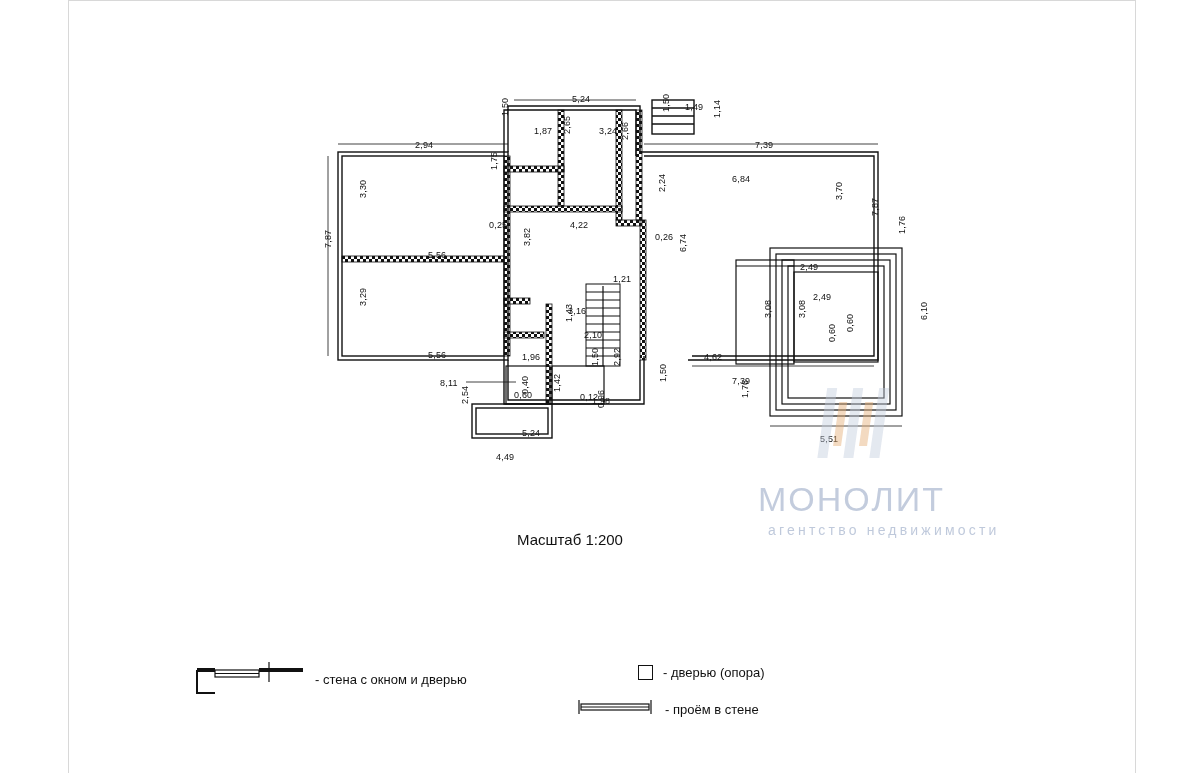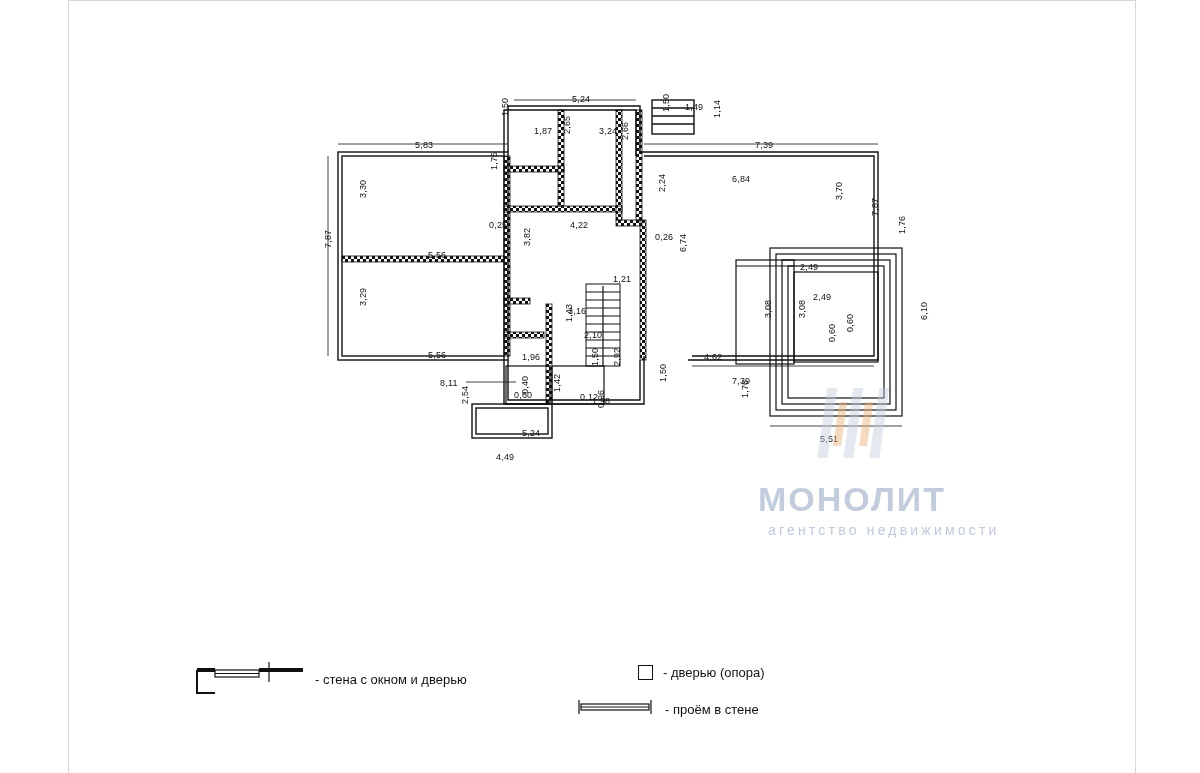--- a/index.html
+++ b/index.html
@@ -48,21 +48,21 @@
   }
 
   
   #watermark{
     position:absolute;left:430px;top:270px;width:340px;height:230px;
     pointer-events:none;
   }
   .wm-text{
     position:absolute;left:28px;top:140px;
     font-family:"Liberation Sans", sans-serif;
-    font-size:34px;font-weight:bold;letter-spacing:2px;
+    font-size:34px;font-weight:normal;letter-spacing:2px;
     color:#b9c4d8;opacity:.85;
   }
   .wm-sub{
     position:absolute;left:38px;top:182px;
     font-family:"Liberation Sans", sans-serif;
     font-size:14px;letter-spacing:3.2px;
     color:#b9c4d8;opacity:.9;
   }
   .wm-mark{
     position:absolute;left:70px;top:28px;width:120px;height:110px;opacity:.55;
@@ -188,21 +188,21 @@
     </svg>
 
     <div id="dim-layer">
         <div class="dim" style="left: 272px; top: 24px;">5,24</div>
         <div class="dim" style="left: 385px; top: 32px;">1,49</div>
         <div class="dim v" style="left: 200px; top: 46px;">1,50</div>
         <div class="dim" style="left: 234px; top: 56px;">1,87</div>
         <div class="dim" style="left: 299px; top: 56px;">3,24</div>
         <div class="dim v" style="left: 361px; top: 42px;">1,50</div>
         <div class="dim v" style="left: 412px; top: 48px;">1,14</div>
-        <div class="dim" style="left: 115px; top: 70px;">5,83</div>
+        <div class="dim" style="left: 115px; top: 70px;">2,94</div>
         <div class="dim" style="left: 455px; top: 70px;">7,39</div>
         <div class="dim v" style="left: 262px; top: 64px;">2,65</div>
         <div class="dim v" style="left: 320px; top: 70px;">2,66</div>
         <div class="dim" style="left: 432px; top: 104px;">6,84</div>
         <div class="dim v" style="left: 189px; top: 100px;">1,75</div>
         <div class="dim v" style="left: 58px; top: 128px;">3,30</div>
         <div class="dim v" style="left: 357px; top: 122px;">2,24</div>
         <div class="dim v" style="left: 534px; top: 130px;">3,70</div>
         <div class="dim v" style="left: 570px; top: 146px;">7,87</div>
         <div class="dim v" style="left: 597px; top: 164px;">1,76</div>
@@ -256,20 +256,23 @@
         <g fill="#e6b07a" opacity="0.85">
           <rect x="44" y="34" width="8" height="44" transform="skewX(-8)"></rect>
           <rect x="70" y="34" width="8" height="44" transform="skewX(-8)"></rect>
         </g>
       </svg>
       <div class="wm-text">МОНОЛИТ</div>
       <div class="wm-sub">агентство недвижимости</div>
     </div>
   </div>
 
+  <div id="scale-caption">
+    <span>Масштаб 1:200</span>
+  </div>
 
   <div id="legend">
     <div class="legend-grid">
 
       <div class="legend-row" style="left:2px; top:40px;">
         <span class="sym">
           <svg class="sym-wall-win" viewBox="0 0 110 34">
             <path d="M2 10 L2 33 L20 33" stroke="#111" stroke-width="2" fill="none"></path>
             <rect x="20" y="10" width="44" height="7" fill="none" stroke="#111" stroke-width="1.2"></rect>
             <line x1="20" y1="13.5" x2="64" y2="13.5" stroke="#111" stroke-width="1"></line>

